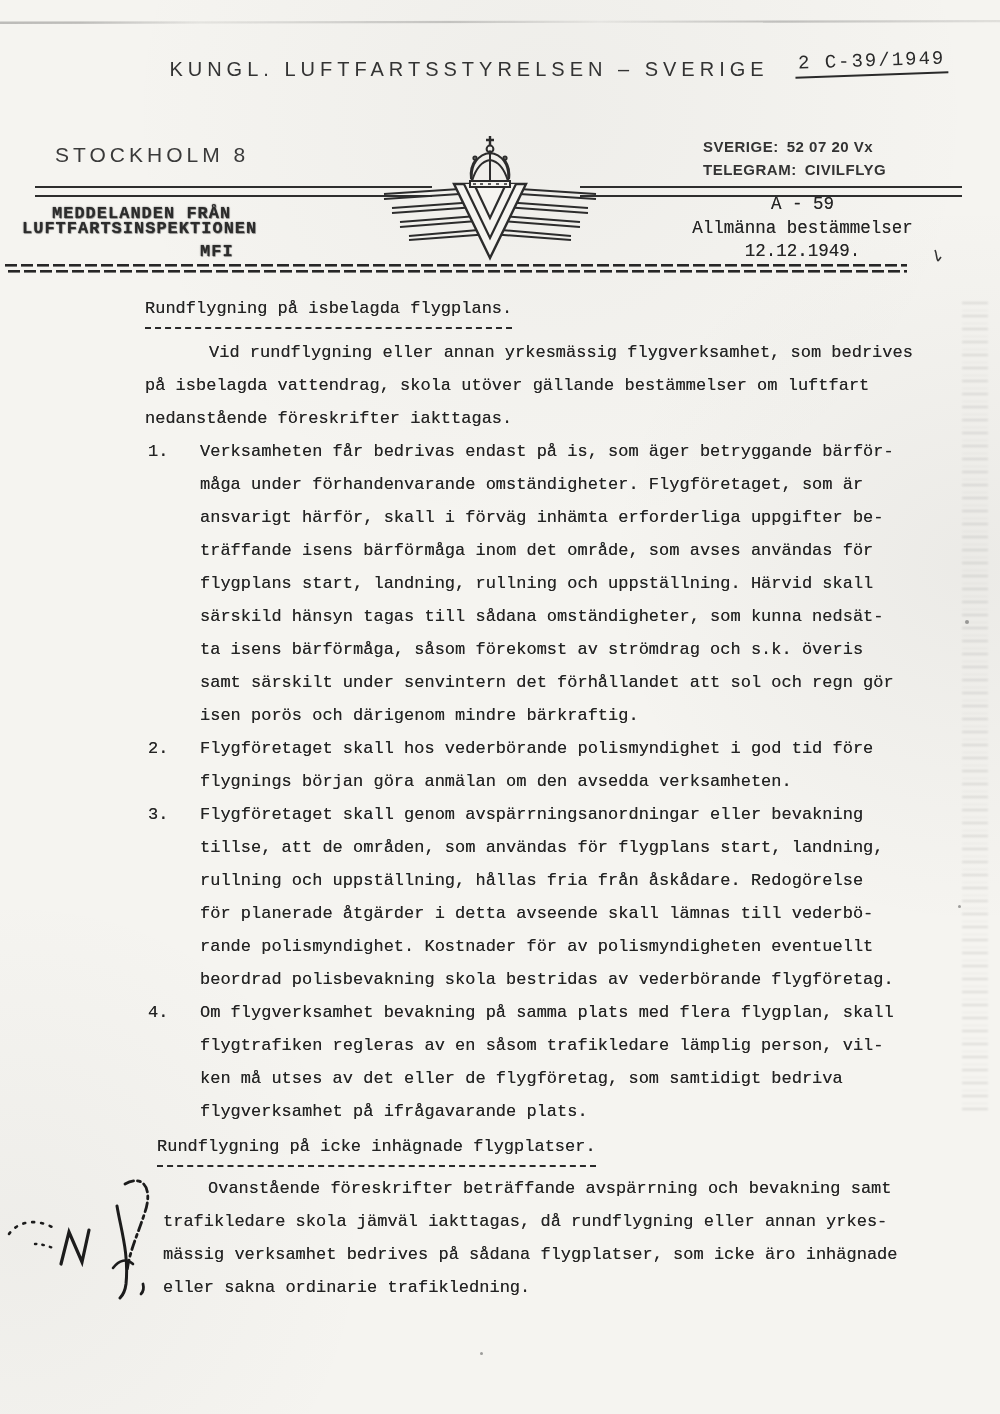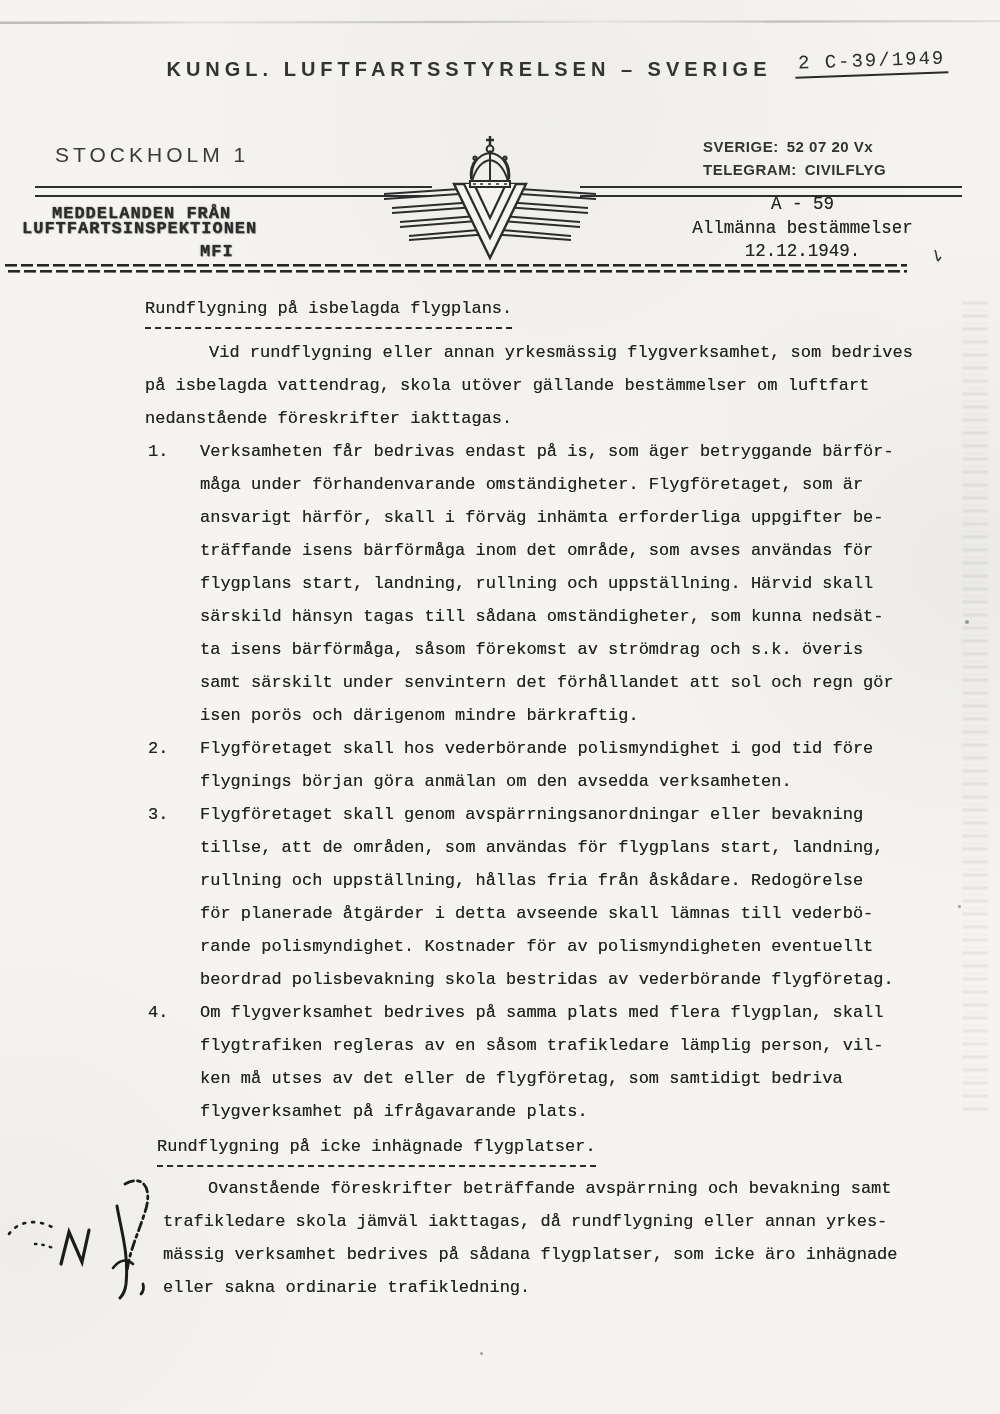--- a/index.html
+++ b/index.html
@@ -34,21 +34,21 @@
   
   .sans{font-family:"Liberation Sans","DejaVu Sans",sans-serif;}
   .ref-number{
     position:absolute;top:50px;right:52px;
     font-size:19px;letter-spacing:2px;color:#2a2a2a;
     border-bottom:2px solid #2a2a2a;padding:0 3px 2px 3px;
     transform:rotate(-2deg);
   }
   .org-line{
     position:absolute;top:58px;left:0;width:938px;text-align:center;
-    font-size:20px;letter-spacing:5px;color:#333;font-weight:700;
+    font-size:20px;letter-spacing:5px;color:#333;font-weight:400;
   }
   .main-title{
     position:absolute;top:93px;left:0;width:936px;text-align:center;
     font-size:26px;font-weight:700;letter-spacing:3px;color:#2b2b2b;
     text-shadow:0 0 .6px #2b2b2b;
   }
   .city-line{
     position:absolute;top:143px;left:55px;
     font-size:21px;letter-spacing:4px;color:#3a3a3a;
   }
@@ -118,21 +118,21 @@
 <div class="page">
 
   <div class="scan-top"></div>
   <div class="bleed-strip"></div>
   <div class="speck" style="top:620px;left:965px;width:4px;height:4px;"></div>
   <div class="speck" style="top:905px;left:958px;width:3px;height:3px;"></div>
   <div class="speck" style="top:1352px;left:480px;width:3px;height:3px;"></div>
 
   <div class="ref-number">2 C-39/1949</div>
   <div class="org-line sans">KUNGL. LUFTFARTSSTYRELSEN – SVERIGE</div>
-  <div class="city-line sans">STOCKHOLM 1</div>
+  <div class="city-line sans">STOCKHOLM 8</div>
 
   <div class="contact sans">
     <div class="row">
       <span class="lbl">SVERIGE:</span><span>52 07 20 Vx</span>
     </div>
     <div class="row">
       <span class="lbl">TELEGRAM:</span><span>CIVILFLYG</span>
     </div>
   </div>
 
@@ -221,21 +221,21 @@
       <div class="txt">Flygföretaget skall genom avspärrningsanordningar eller bevakning
 tillse, att de områden, som användas för flygplans start, landning,
 rullning och uppställning, hållas fria från åskådare. Redogörelse
 för planerade åtgärder i detta avseende skall lämnas till vederbö-
 rande polismyndighet. Kostnader för av polismyndigheten eventuellt
 beordrad polisbevakning skola bestridas av vederbörande flygföretag.</div>
     </div>
 
     <div class="item">
       <div class="num">4.</div>
-      <div class="txt">Om flygverksamhet bedrives på samma plats med flera flygplan, skall
+      <div class="txt">Om flygverksamhet bevakning på samma plats med flera flygplan, skall
 flygtrafiken regleras av en såsom trafikledare lämplig person, vil-
 ken må utses av det eller de flygföretag, som samtidigt bedriva
 flygverksamhet på ifrågavarande plats.</div>
     </div>
 
     <div class="h-wrap h2-wrap">
       <h2 class="heading">Rundflygning på icke inhägnade flygplatser.</h2>
     </div>
 
     <p class="para-2">Ovanstående föreskrifter beträffande avspärrning och bevakning samt

